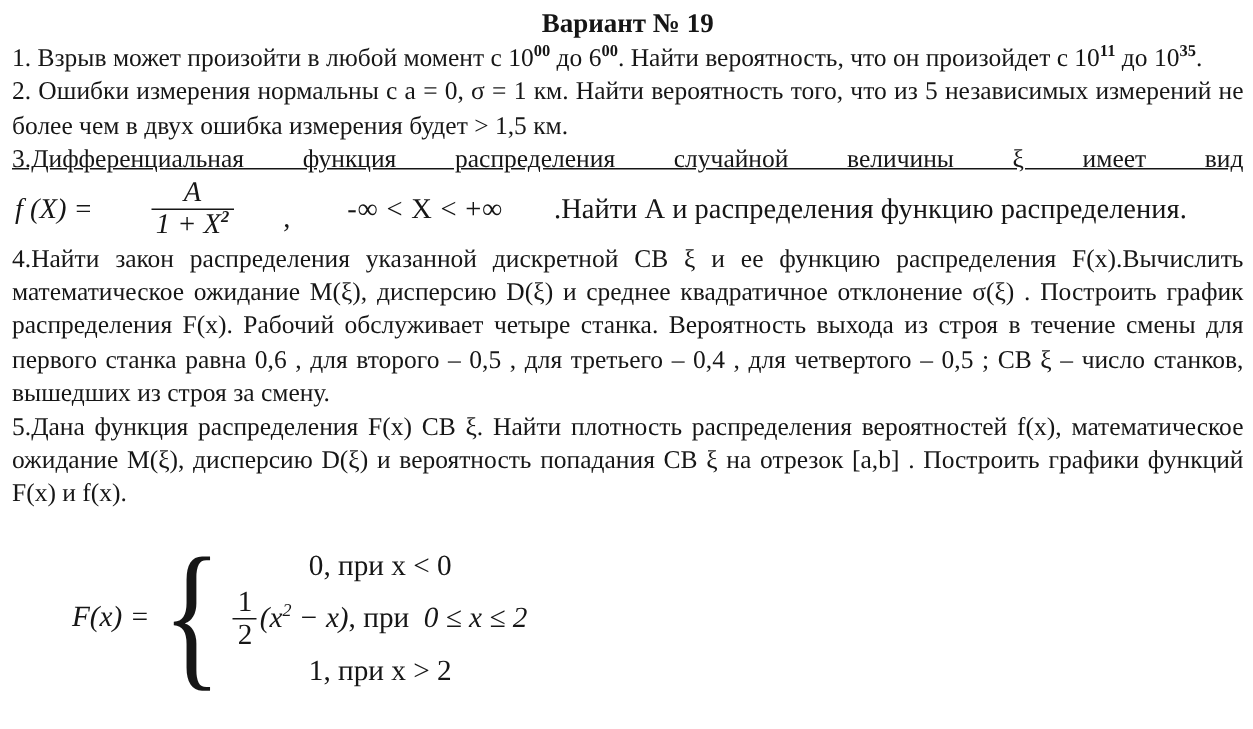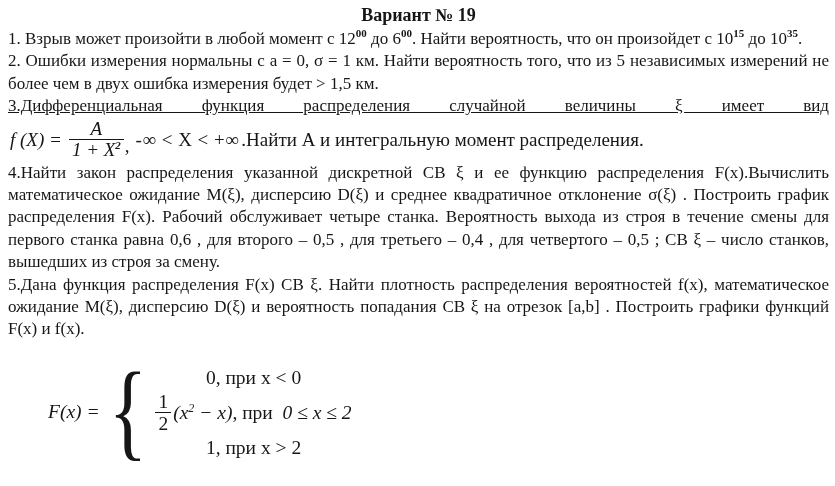--- a/index.html
+++ b/index.html
@@ -45,20 +45,21 @@
   }
   .frac .den { border-top: 1.3px solid #161616; padding: 0 3px; text-align: right; }
   .frac .num { padding: 0 3px; }
   
   .formula-line {
     display: flex;
     align-items: center;
     font-size: 19px;
     height: 42px;
     margin: 1px 0 1px 2px;
+    gap: 32px;
   }
   .formula-line .lhs { margin-right: 7px; }
   .formula-line .comma { align-self: flex-end; margin: 0 6px 4px 1px; }
   .formula-line .range { margin-right: 2px; letter-spacing: 0.5px; }
   
   .piecewise {
     display: flex;
     align-items: center;
     margin: 21px 0 0 40px;
     font-size: 19.5px;
@@ -86,35 +87,35 @@
   .c2main .sup2 { font-size: 12px; vertical-align: super; line-height: 0; }
   .ws { white-space: pre; }
 </style>
 </head>
 <body>
 
 <div class="page">
 
   <h1 class="title">Вариант № 19</h1>
 
-  <p class="para"><span>1. Взрыв может произойти в любой момент с 12</span><sup class="sup-sm">00</sup><span> до 6</span><sup class="sup-sm">00</sup><span>. Найти вероятность, что он произойдет с 10</span><sup class="sup-sm">15</sup><span> до 10</span><sup class="sup-sm">35</sup><span>.</span></p>
+  <p class="para"><span>1. Взрыв может произойти в любой момент с 10</span><sup class="sup-sm">00</sup><span> до 6</span><sup class="sup-sm">00</sup><span>. Найти вероятность, что он произойдет с 10</span><sup class="sup-sm">11</sup><span> до 10</span><sup class="sup-sm">35</sup><span>.</span></p>
 
   <p class="para">2.  Ошибки измерения нормальны с a = 0, σ = 1 км. Найти вероятность того, что из 5 независимых измерений не более чем в двух ошибка измерения будет &gt; 1,5 км.</p>
 
   <p class="para stretch-last">3.Дифференциальная функция распределения случайной величины ξ имеет вид</p>
 
   <div class="formula-line">
     <span class="it lhs">f (X) =</span>
     <span class="frac">
       <span class="num it">A</span>
       <span class="den"><span class="it">1 + X</span><sup class="sup-sm it">2</sup></span>
     </span>
     <span class="comma">,</span>
     <span class="range ws">-∞ &lt; X &lt; +∞</span>
-    <span>.Найти А и интегральную момент распределения.</span>
+    <span>.Найти А и распределения функцию распределения.</span>
   </div>
 
   <p class="para">4.Найти закон распределения указанной дискретной СВ ξ и ее функцию распределения F(x).Вычислить математическое ожидание М(ξ), дисперсию D(ξ) и среднее квадратичное отклонение σ(ξ) . Построить график распределения F(x). Рабочий обслуживает четыре станка. Вероятность выхода из строя в течение смены для первого станка равна 0,6 , для второго – 0,5 , для третьего – 0,4 , для четвертого – 0,5 ; СВ ξ – число станков, вышедших из строя за смену.</p>
 
   <p class="para">5.Дана функция распределения F(x) СВ ξ. Найти плотность распределения вероятностей f(x), математическое ожидание М(ξ), дисперсию D(ξ) и вероятность попадания СВ ξ на отрезок [a,b] . Построить графики функций F(x) и  f(x).</p>
 
   <div class="piecewise">
     <span class="it lhs">F(x) =</span>
     <span class="brace">{</span>
     <div class="cases">

